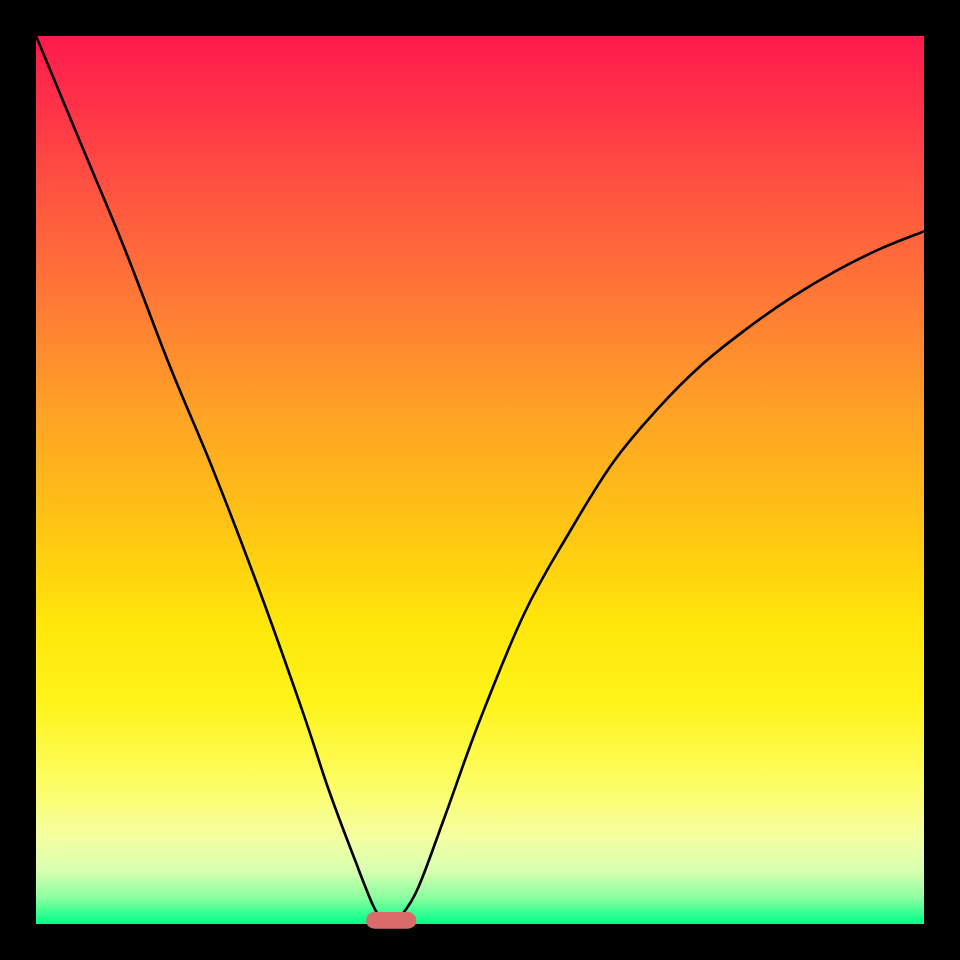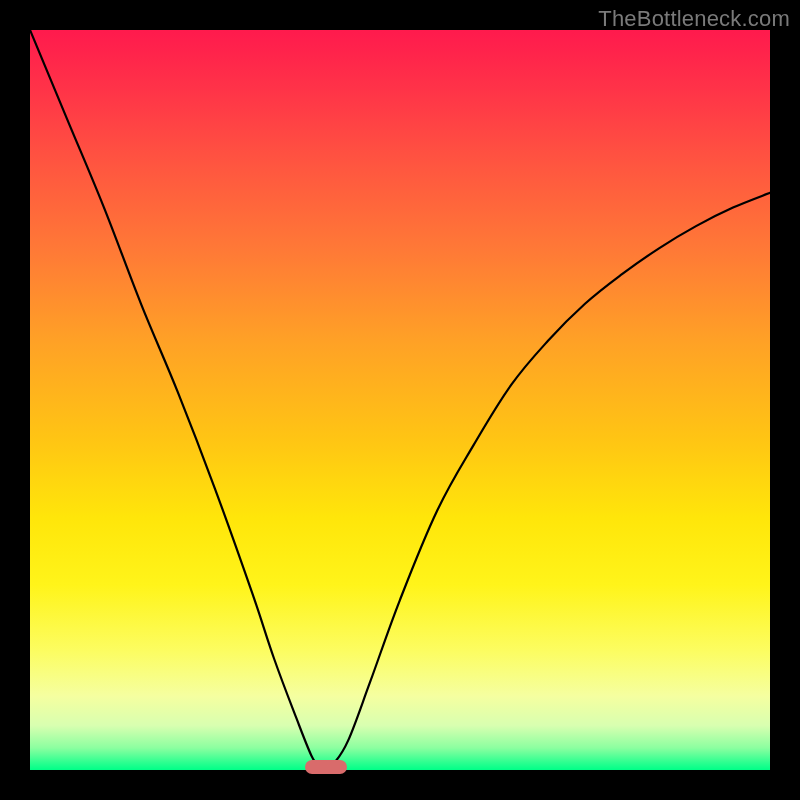--- a/index.html
+++ b/index.html
@@ -53,21 +53,20 @@
     width: 42px;
     height: 14px;
     background: #d96b6b;
     border-radius: 7px;
   }
 </style>
 </head>
 <body>
 
 <div class="frame">
-  <div class="watermark">TheBottleneck.com</div>
 
   <div class="plot-area">
     <svg class="curve" viewBox="0 0 740 740" preserveAspectRatio="none">
       <path id="curve-path" fill="none" stroke="#000" stroke-width="2.2" stroke-linecap="round" stroke-linejoin="round" d="M 0 0 C 6.66 15.983999999999991, 23.68 56.83199999999995, 37 88.79999999999995 C 50.32 120.76799999999996, 60.68 144.3, 74 177.60000000000002 C 87.32 210.90000000000003, 97.68 240.50000000000003, 111 273.8 C 124.32 307.1, 134.68 329.29999999999995, 148 362.59999999999997 C 161.32 395.9, 171.68 422.836, 185 458.8 C 198.32 494.764, 211.344 531.764, 222 562.4 C 232.656 593.036, 236.20800000000003 606.356, 244.20000000000002 629 C 252.192 651.644, 259.74 670.884, 266.4 688.2 C 273.05999999999995 705.5160000000001, 277.204 716.6752, 281.2 725.2 C 285.19599999999997 733.7248000000001, 285.93600000000004 732.896, 288.6 735.56 C 291.264 738.2239999999999, 293.336 740.2664, 296 740 C 298.664 739.7336, 299.404 739.408, 303.4 734.08 C 307.39599999999996 728.7520000000001, 311.53999999999996 725.3184, 318.2 710.4 C 324.86 695.4816, 331.076 676.508, 340.40000000000003 651.2 C 349.72400000000005 625.892, 358.012 600.4359999999999, 370 569.8 C 381.988 539.164, 393.68000000000006 508.972, 407.00000000000006 481 C 420.32000000000005 453.028, 430.68 437.044, 444 414.4 C 457.32 391.756, 467.68 373.84799999999996, 481 355.2 C 494.32 336.552, 504.68 325.452, 518 310.8 C 531.32 296.148, 541.68 285.788, 555 273.8 C 568.32 261.812, 578.68 254.18999999999997, 592 244.2 C 605.32 234.21, 615.68 226.95800000000006, 629 218.30000000000007 C 642.32 209.64200000000008, 652.68 203.42600000000004, 666 196.10000000000002 C 679.32 188.774, 689.68 183.59400000000002, 703 177.60000000000002 C 716.32 171.60600000000002, 733.34 165.46399999999997, 740 162.79999999999995"></path>
     </svg>
     <div class="marker" id="min-marker" style="left: 275px; top: 730px; background: rgb(217, 107, 107);"></div>
   </div>
 </div>
 
 </body></html>

